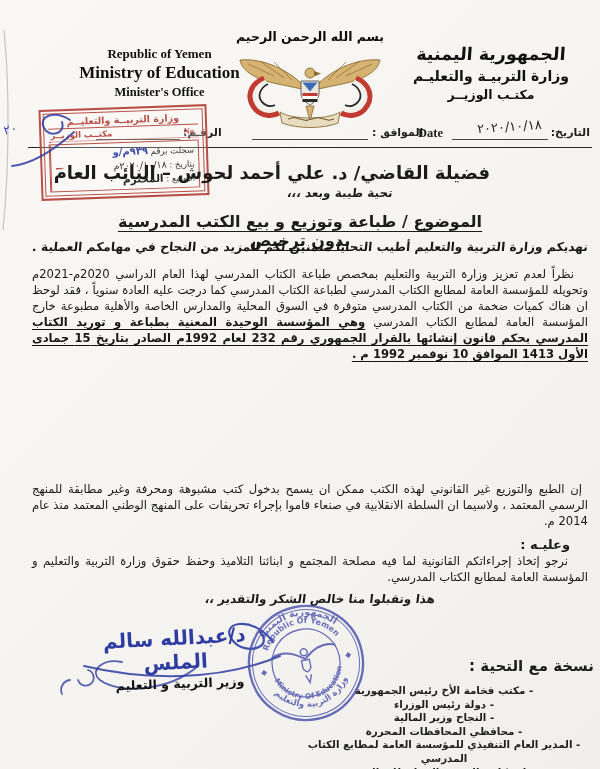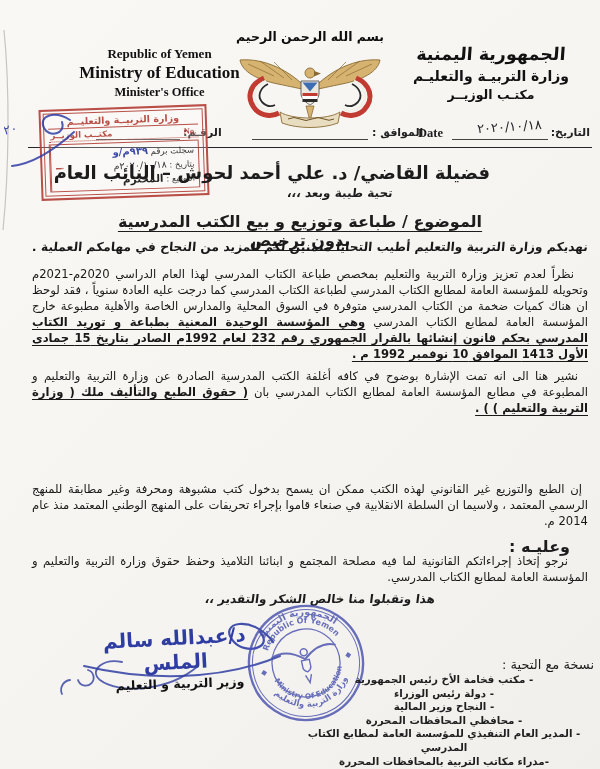--- a/index.html
+++ b/index.html
@@ -41,31 +41,31 @@
   .addressee{right:110px; top:162px; font-size:18px; font-weight:bold;}
   .greeting{left:240px; top:186px; width:200px; text-align:center; font-size:12px; font-weight:bold; transform:skewX(-6deg);}
   .subject{left:110px; right:110px; top:212px; text-align:center; font-size:16px; font-weight:bold;
     text-decoration:underline; text-underline-offset:4px;}
   .body-par{left:32px; right:12px; font-size:11.6px; line-height:16px; text-align:justify; color:#181818;}
   .p1{top:239px; font-weight:bold; transform:skewX(-5deg); text-align-last:justify; font-size:12.2px;}
   .p2{top:266px; text-indent:14px;}
   .p3{top:368px; text-indent:10px;}
   .p4{top:431px; text-indent:12px;}
   .p5{top:481px; text-indent:6px;}
-  .conclusion{right:30px; top:537px; font-size:16px; font-weight:bold;}
+  .conclusion{right:30px; top:537px; font-size:13px; font-weight:bold;}
   .p6{top:553px; text-indent:20px;}
   .closing{left:170px; top:592px; width:300px; text-align:center; font-size:12px; font-weight:bold; transform:skewX(-7deg);}
   .u-seg{text-decoration:underline; text-underline-offset:3px; font-weight:bold;}
   .b-u-seg{font-weight:bold; text-decoration:underline; text-underline-offset:3px;}
   
   .sig-name{left:70px; top:626px; width:210px; text-align:center; font-size:20px; font-weight:bold;
     color:#2f3da3; transform:rotate(-3deg); transform-origin:center;}
   .sig-title{left:95px; top:676px; width:170px; text-align:center; font-size:12.5px; font-weight:bold; color:#111; transform:rotate(-2deg);}
   .cc{right:6px; top:657px; width:300px; text-align:right;}
-  .cc .cc-title{font-size:13px; font-weight:normal; margin-bottom:1px;}
+  .cc .cc-title{font-size:15px; font-weight:bold; margin-bottom:9px;}
   .cc .cc-item{font-size:10.3px; font-weight:bold; line-height:13.6px; color:#1f1f1f;text-align:center;}
   .page-curl{left:0; top:20px;}
 </style>
 </head>
 <body>
 
 <div class="page">
 
   <svg class="abs page-curl" width="16" height="220" viewBox="0 0 16 220">
     <path d="M4,10 C10,70 9,150 3,210" stroke="#c7c5c0" stroke-width="1.2" fill="none"></path>
@@ -161,21 +161,20 @@
   </svg>
 
   <div class="abs addressee">فضيلة القاضي/ د. علي أحمد لحوش – النائب العام</div>
   <div class="abs greeting">تحية طيبة وبعد ،،،</div>
   <div class="abs subject">الموضوع / طباعة وتوزيع و بيع الكتب المدرسية بدون ترخيص</div>
 
   <div class="abs body-par p1">نهديكم وزارة التربية والتعليم أطيب التحايا متمنين لكم المزيد من النجاح في مهامكم العملية .</div>
 
   <div class="abs body-par p2"><span>نظراً لعدم تعزيز وزارة التربية والتعليم بمخصص طباعة الكتاب المدرسي لهذا العام الدراسي 2020م-2021م وتحويله للمؤسسة العامة لمطابع الكتاب المدرسي لطباعة الكتاب المدرسي كما درجت عليه العادة سنوياً ، فقد لوحظ ان هناك كميات ضخمة من الكتاب المدرسي متوفرة في السوق المحلية والمدارس الخاصة والأهلية مطبوعة خارج المؤسسة العامة لمطابع الكتاب المدرسي </span><span class="u-seg">وهي المؤسسة الوحيدة المعنية بطباعة و توريد الكتاب المدرسي بحكم قانون إنشائها بالقرار الجمهوري رقم 232 لعام 1992م الصادر بتاريخ 15 جمادى الأول 1413 الموافق 10 نوفمبر 1992 م .</span></div>
 
-  <div class="abs body-par p3"><span>نشير هنا الى انه تمت الإشارة بوضوح في كافه أغلفة الكتب المدرسية الصادرة عن وزارة التربية والتعليم و المطبوعة في مطابع المؤسسة العامة لمطابع الكتاب المدرسي بان </span><span class="b-u-seg">( حقوق الطبع والتأليف ملك ( وزارة التربية والتعليم ) ) .</span></div>
 
 
   <div class="abs body-par p5">إن الطبع والتوزيع غير القانوني لهذه الكتب ممكن ان يسمح بدخول كتب مشبوهة ومحرفة وغير مطابقة للمنهج الرسمي المعتمد ، ولاسيما ان السلطة الانقلابية في صنعاء قاموا بإجراء تحريفات على المنهج الوطني المعتمد منذ عام 2014 م.</div>
 
   <div class="abs conclusion">وعليـه :</div>
 
   <div class="abs body-par p6">نرجو إتخاذ إجراءاتكم القانونية لما فيه مصلحة المجتمع و ابنائنا التلاميذ وحفظ حقوق وزارة التربية والتعليم و المؤسسة العامة لمطابع الكتاب المدرسي.</div>
 
   <div class="abs closing">هذا وتقبلوا منا خالص الشكر والتقدير ،،</div>
 

